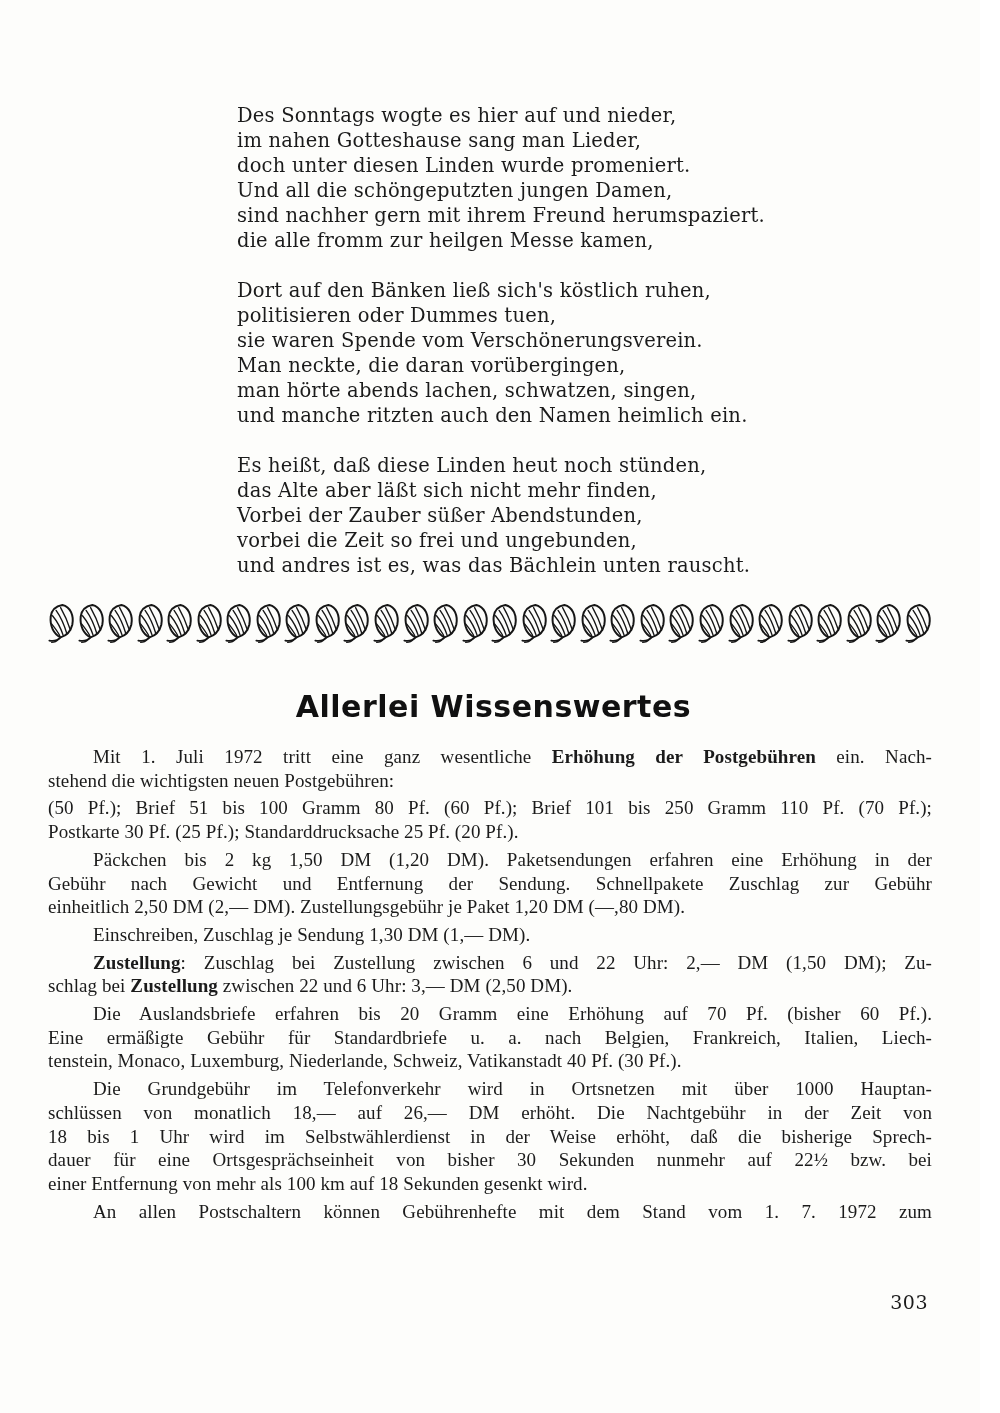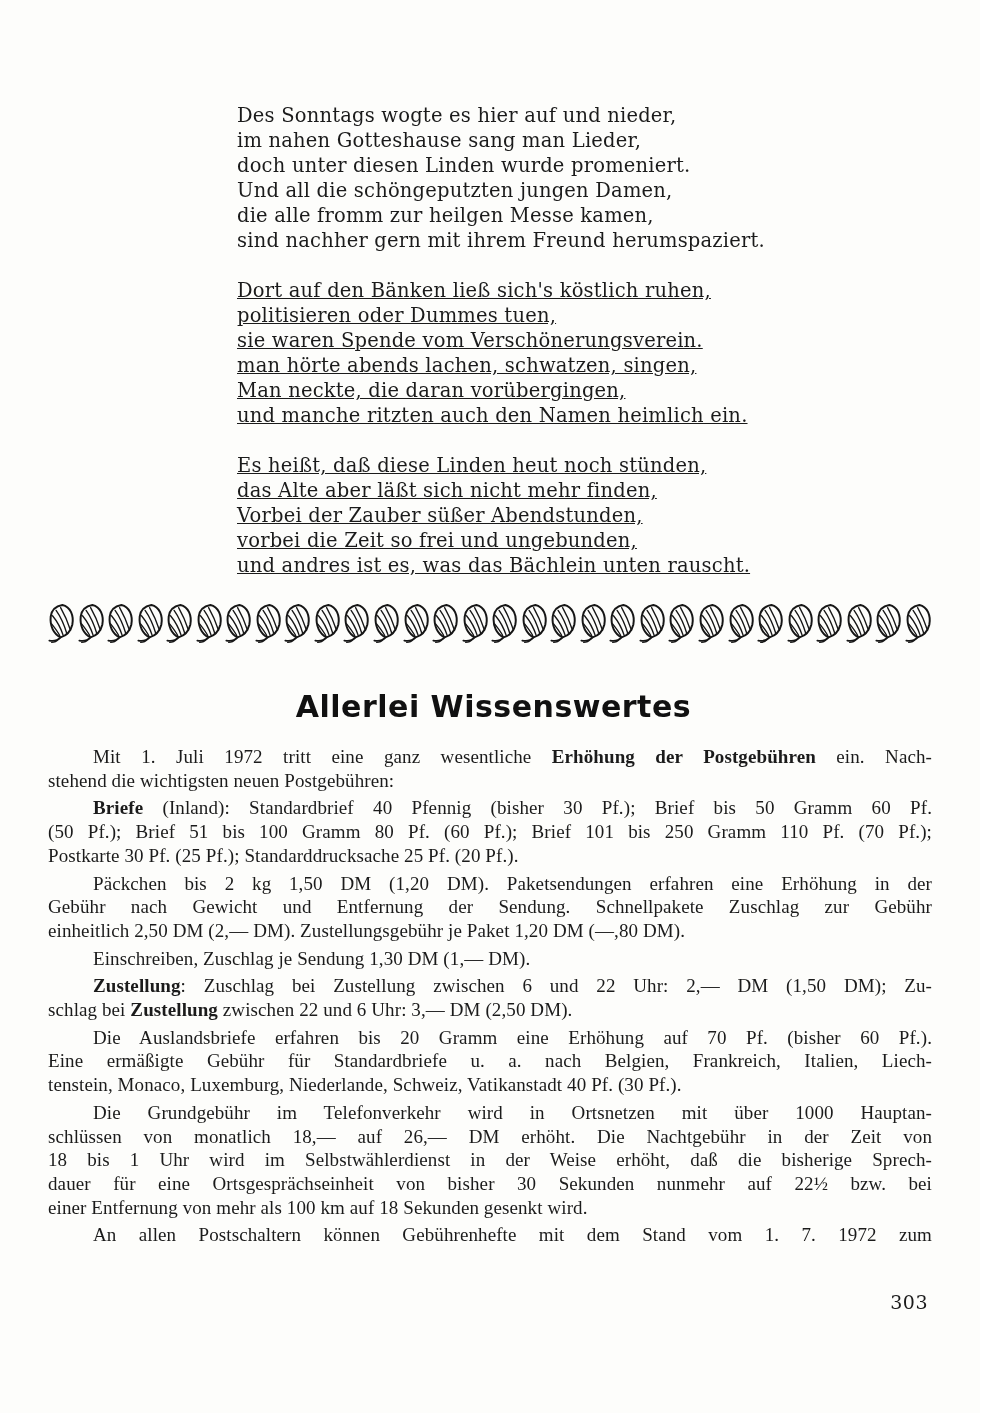--- a/index.html
+++ b/index.html
@@ -17,21 +17,21 @@
     overflow: hidden;
   }
 
   
   .poem {
     margin: 103px 0 0 237px;
     font-size: 19.5px;
     line-height: 25px;
     letter-spacing: 0.2px;
   }
-  .stanza + .stanza { margin-top: 25px; text-decoration: underline; }
+  .stanza + .stanza { margin-top: 25px; }
   .poem-line { white-space: nowrap; }
 
   
   .divider {
     margin: 24px 48px 0 48px;
     height: 44px;
     display: flex;
     justify-content: space-between;
     align-items: flex-start;
   }
@@ -81,29 +81,29 @@
 <body>
 
 <div class="page">
 
   <div class="poem">
       <div class="stanza">
         <div class="poem-line">Des Sonntags wogte es hier auf und nieder,</div>
         <div class="poem-line">im nahen Gotteshause sang man Lieder,</div>
         <div class="poem-line">doch unter diesen Linden wurde promeniert.</div>
         <div class="poem-line">Und all die schöngeputzten jungen Damen,</div>
+        <div class="poem-line">sind nachher gern mit ihrem Freund herumspaziert.</div>
         <div class="poem-line">die alle fromm zur heilgen Messe kamen,</div>
-        <div class="poem-line">sind nachher gern mit ihrem Freund herumspaziert.</div>
       </div>
       <div class="stanza">
         <div class="poem-line">Dort auf den Bänken ließ sich's köstlich ruhen,</div>
         <div class="poem-line">politisieren oder Dummes tuen,</div>
         <div class="poem-line">sie waren Spende vom Verschönerungsverein.</div>
+        <div class="poem-line">Man neckte, die daran vorübergingen,</div>
         <div class="poem-line">man hörte abends lachen, schwatzen, singen,</div>
-        <div class="poem-line">Man neckte, die daran vorübergingen,</div>
         <div class="poem-line">und manche ritzten auch den Namen heimlich ein.</div>
       </div>
       <div class="stanza">
         <div class="poem-line">Es heißt, daß diese Linden heut noch stünden,</div>
         <div class="poem-line">das Alte aber läßt sich nicht mehr finden,</div>
         <div class="poem-line">Vorbei der Zauber süßer Abendstunden,</div>
         <div class="poem-line">vorbei die Zeit so frei und ungebunden,</div>
         <div class="poem-line">und andres ist es, was das Bächlein unten rauscht.</div>
       </div>
     </div>
@@ -471,21 +471,20 @@
 </div>
 
   <h1 class="title">Allerlei Wissenswertes</h1>
 
   <div class="article">
       <div class="para">
         <div class="jline first">Mit 1. Juli 1972 tritt eine ganz wesentliche <b>Erhöhung der Postgebühren</b> ein. Nach-</div>
         <div class="jline last">stehend die wichtigsten neuen Postgebühren:</div>
       </div>
       <div class="para">
-        <div class="jline first"><b>Briefe</b> (Inland): Standardbrief 40 Pfennig (bisher 30 Pf.); Brief bis 50 Gramm 60 Pf.</div>
         <div class="jline">(50 Pf.); Brief 51 bis 100 Gramm 80 Pf. (60 Pf.); Brief 101 bis 250 Gramm 110 Pf. (70 Pf.);</div>
         <div class="jline last">Postkarte 30 Pf. (25 Pf.); Standarddrucksache 25 Pf. (20 Pf.).</div>
       </div>
       <div class="para">
         <div class="jline first">Päckchen bis 2 kg 1,50 DM (1,20 DM). Paketsendungen erfahren eine Erhöhung in der</div>
         <div class="jline">Gebühr nach Gewicht und Entfernung der Sendung. Schnellpakete Zuschlag zur Gebühr</div>
         <div class="jline last">einheitlich 2,50 DM (2,— DM). Zustellungsgebühr je Paket 1,20 DM (—,80 DM).</div>
       </div>
       <div class="para">
         <div class="jline first last">Einschreiben, Zuschlag je Sendung 1,30 DM (1,— DM).</div>

